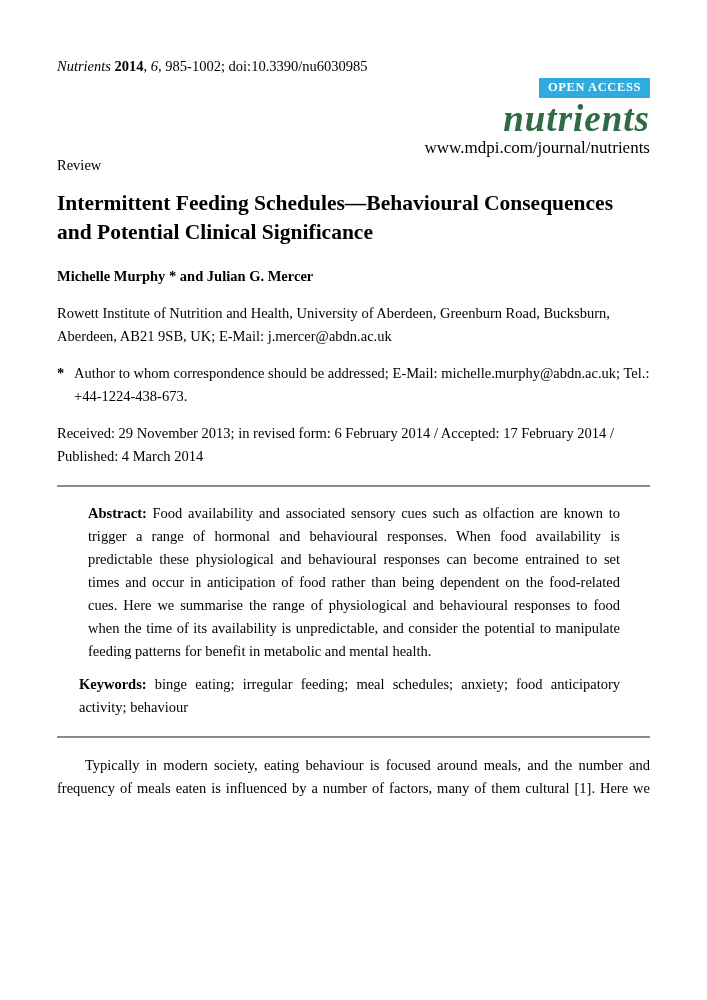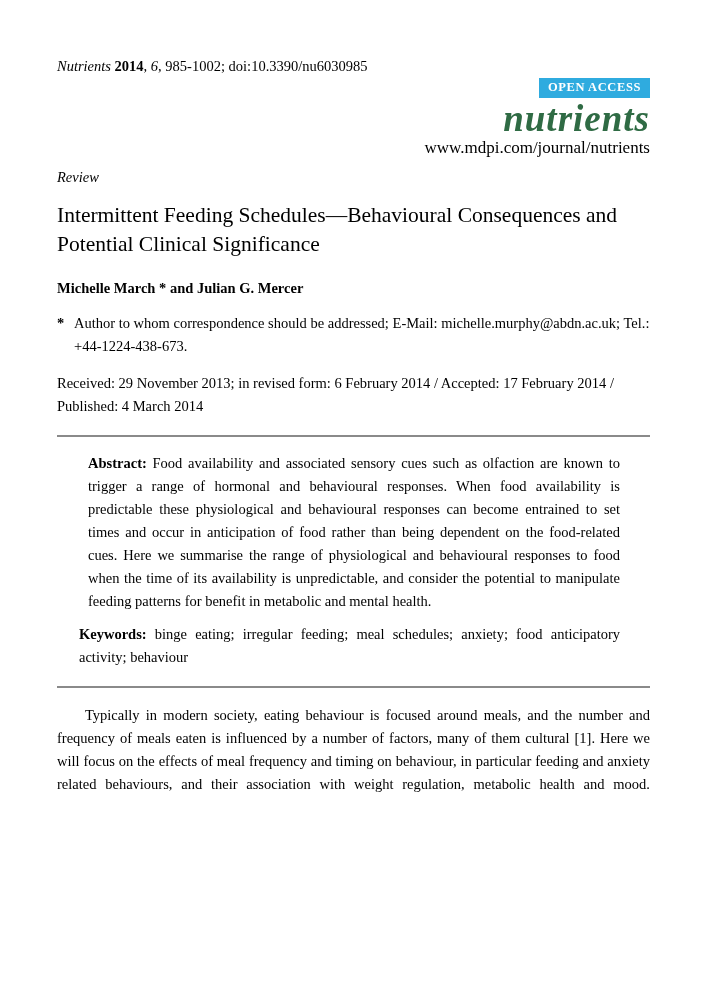--- a/index.html
+++ b/index.html
@@ -41,25 +41,25 @@
     font-weight:bold;
     font-style:italic;
     color:var(--logo-green);
     line-height:38px;
     letter-spacing:1px;
     margin-top:2px;
   }
   .issn{ font-weight:bold; font-size:14.5px; line-height:17px; margin-top:3px; }
   .jurl{ font-size:17px; line-height:17px; margin-top:1px; }
 
-  .review{ font-style:italic; margin-top:12px; line-height:18px; }
+  .review{ margin-top:0; line-height:18px; }
 
   .title{
     font-size:21.5px;
-    font-weight:normal;
+    font-weight:bold;
     line-height:29px;
     margin-top:15px;
   }
   .authors{ font-weight:bold; margin-top:20px; line-height:19px; }
   .affiliation{ margin-top:16px; line-height:23px; }
   .correspondence{ position:relative; margin-top:14px; line-height:23px; padding-left:17px; }
   .corr-marker{ position:absolute; left:0; top:0; font-weight:bold; }
   .history{ margin-top:14px; line-height:23px; }
 
   .rule{ border:none; border-top:2px solid var(--rule-gray); margin:17px 0 0 0; }
@@ -95,22 +95,23 @@
   <div class="header-right">
     <span class="oa-badge">OPEN ACCESS</span>
     <div class="logo">nutrients</div>
     <div class="jurl">www.mdpi.com/journal/nutrients</div>
   </div>
 
   <div class="review">Review</div>
 
   <h1 class="title" style="margin:15px 0 0 0;">Intermittent Feeding Schedules—Behavioural Consequences and Potential Clinical Significance</h1>
 
-  <div class="authors">Michelle March * and Julian G. Mercer</div>
+  <div class="authors">Michelle Murphy * and Julian G. Mercer</div>
 
+  <div class="affiliation">Rowett Institute of Nutrition and Health, University of Aberdeen, Greenburn Road, Bucksburn, Aberdeen, AB21 9SB, UK; E-Mail: j.mercer@abdn.ac.uk</div>
 
   <div class="correspondence">
     <span class="corr-marker">*</span>
     <span>Author to whom correspondence should be addressed; E-Mail: michelle.murphy@abdn.ac.uk; Tel.: +44-1224-438-673.</span>
   </div>
 
   <div class="history">Received: 29 November 2013; in revised form: 6 February 2014 / Accepted: 17 February 2014 / Published: 4 March 2014</div>
 
   <hr class="rule">
 

